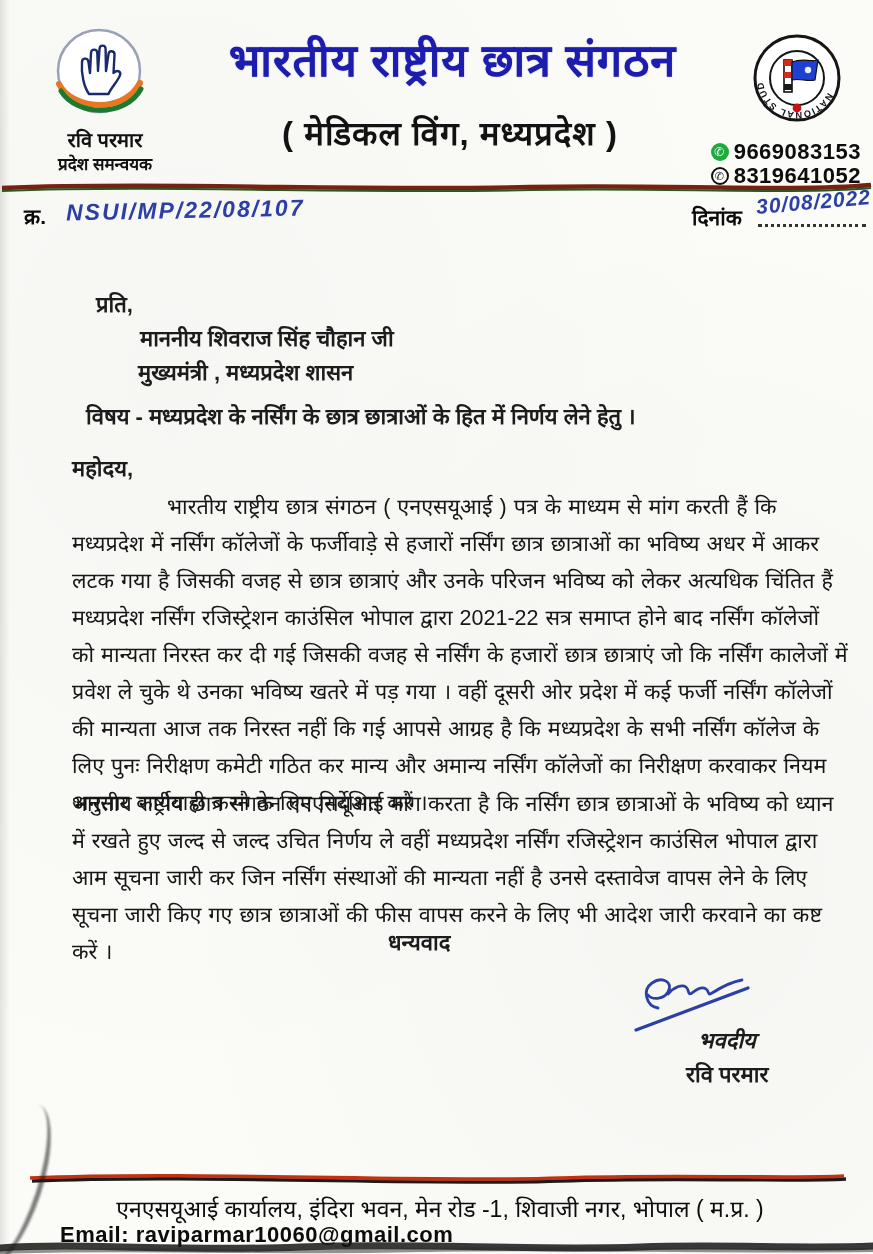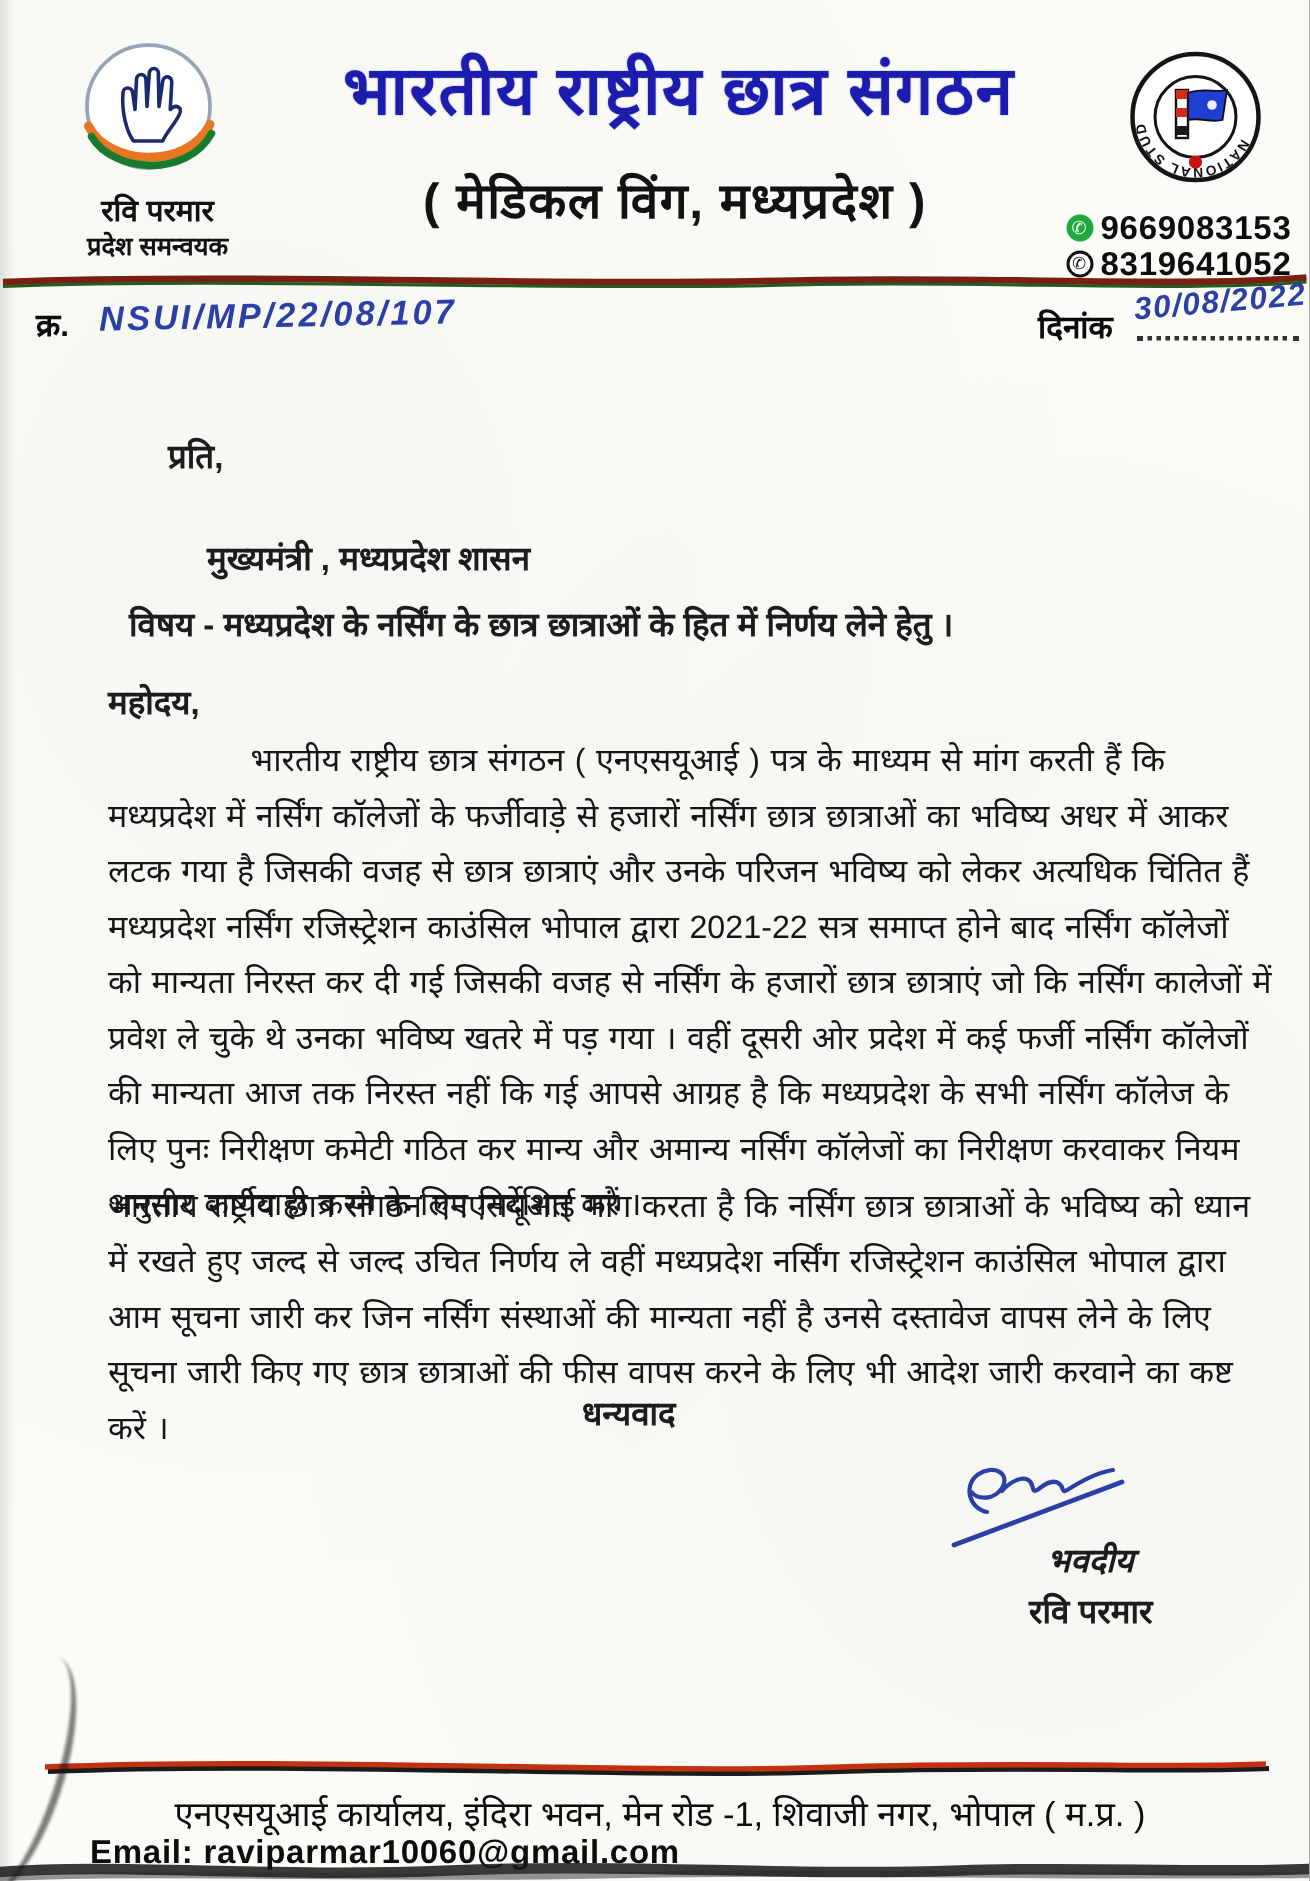--- a/index.html
+++ b/index.html
@@ -47,21 +47,21 @@
   .ref-number { left:66px; top:197px; font-size:23px; color:#2b3fa5;
     font-style:italic; letter-spacing:2px; transform:rotate(-1.2deg);
     font-weight:600; }
   .date-label { left:692px; top:203px; font-size:21px; font-weight:bold; color:#0b0b0b; }
   .date-dots { left:758px; top:203px; width:108px; height:24px;
     border-bottom:3px dotted #333; }
   .date-value { left:756px; top:190px; font-size:21px; color:#2b3fa5;
     font-style:italic; font-weight:600; letter-spacing:1px; transform:rotate(-5deg); }
 
   
-  .to-label   { left:112px; top:288px; font-size:22px; font-weight:600; }
+  .to-label   { left:96px; top:288px; font-size:22px; font-weight:600; }
   .to-name    { left:140px; top:322px; font-size:22px; font-weight:600; }
   .to-desig   { left:138px; top:356px; font-size:22px; font-weight:600; }
   .subject    { left:86px;  top:400px; width:720px; font-size:22px; font-weight:600; }
   .salutation { left:72px;  top:452px; font-size:22px; font-weight:600; }
   .para { left:72px; width:776px; font-size:21.5px; font-weight:500;
     line-height:37px; color:#161616; text-align:left; word-spacing:1px; }
   .para-1 { top:489px; text-indent:95px; }
   .para-2 { top:786px; }
   .thanks { left:388px; top:926px; font-size:22px; font-weight:700; }
 
@@ -139,20 +139,21 @@
     <path d="M2 11 C160 5 360 14 530 10 C660 7 790 15 871 8" fill="none" stroke="#225c22" stroke-width="2"></path>
   </svg>
 
   <div class="abs ref-label">क्र.</div>
   <div class="abs ref-number">NSUI/MP/22/08/107</div>
   <div class="abs date-label">दिनांक</div>
   <div class="abs date-dots"></div>
   <div class="abs date-value">30/08/2022</div>
 
   <div class="abs to-label">प्रति,</div>
+  <div class="abs to-name">माननीय शिवराज सिंह चौहान जी</div>
   <div class="abs to-desig">मुख्यमंत्री , मध्यप्रदेश शासन</div>
 
   <div class="abs subject">विषय -  मध्यप्रदेश के नर्सिंग के छात्र छात्राओं के हित में निर्णय लेने हेतु ।</div>
   <div class="abs salutation">महोदय,</div>
 
   <div class="abs para para-1">भारतीय राष्ट्रीय छात्र संगठन ( एनएसयूआई  ) पत्र के माध्यम से मांग करती हैं कि मध्यप्रदेश में नर्सिंग कॉलेजों के फर्जीवाड़े से हजारों नर्सिंग छात्र छात्राओं का भविष्य अधर में आकर लटक गया है जिसकी वजह से छात्र छात्राएं और उनके परिजन भविष्य को लेकर अत्यधिक चिंतित हैं मध्यप्रदेश नर्सिंग रजिस्ट्रेशन काउंसिल भोपाल द्वारा 2021-22 सत्र समाप्त होने बाद नर्सिंग कॉलेजों को मान्यता निरस्त कर दी गई जिसकी वजह से नर्सिंग के हजारों छात्र छात्राएं जो कि नर्सिंग कालेजों में प्रवेश ले चुके थे उनका भविष्य खतरे में पड़ गया । वहीं दूसरी ओर प्रदेश में कई फर्जी नर्सिंग कॉलेजों की मान्यता आज तक निरस्त नहीं कि गई आपसे आग्रह है कि मध्यप्रदेश के सभी नर्सिंग कॉलेज के लिए पुनः निरीक्षण कमेटी गठित कर मान्य और अमान्य नर्सिंग कॉलेजों का निरीक्षण करवाकर नियम अनुसार कार्यवाही करने के लिए निर्देशित करें ।</div>
   <div class="abs para para-2">भारतीय राष्ट्रीय छात्र संगठन एनएसयूआई मांग करता है कि नर्सिंग छात्र छात्राओं के भविष्य को ध्यान में रखते हुए जल्द से जल्द उचित निर्णय ले वहीं मध्यप्रदेश नर्सिंग रजिस्ट्रेशन काउंसिल भोपाल द्वारा आम सूचना जारी कर जिन नर्सिंग संस्थाओं की मान्यता नहीं है उनसे दस्तावेज वापस लेने के लिए सूचना जारी किए गए छात्र छात्राओं की फीस वापस करने के लिए भी आदेश जारी  करवाने का कष्ट करें ।</div>
 
   <div class="abs thanks">धन्यवाद</div>
 

